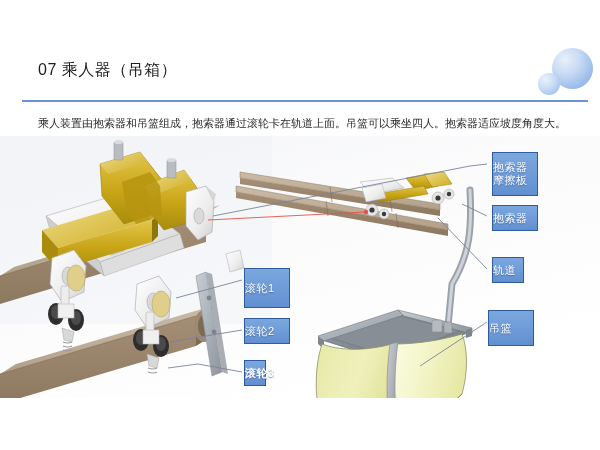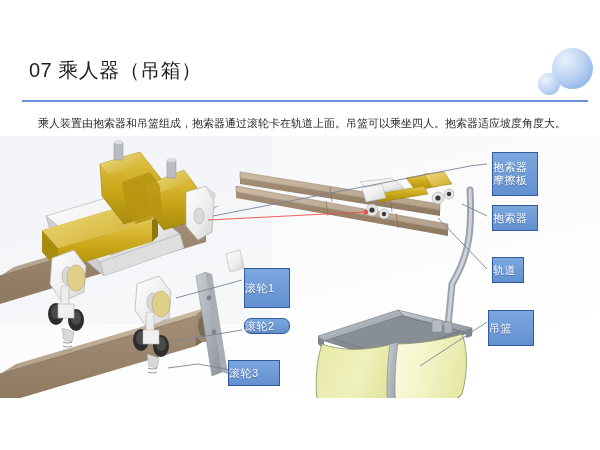--- a/index.html
+++ b/index.html
@@ -12,23 +12,23 @@
     height: 450px;
     position: relative;
     overflow: hidden;
     font-family: "Liberation Sans", sans-serif;
     background: #ffffff;
   }
 
   
   #slide-title {
     position: absolute;
-    left: 29px;
+    left: 38px;
     top: 57px;
-    font-size: 20px;
+    font-size: 16px;
     line-height: 26px;
     color: #1d1d1d;
     letter-spacing: 0.5px;
     white-space: nowrap;
   }
   #title-rule {
     position: absolute;
     left: 22px;
     top: 100px;
     width: 566px;
@@ -94,22 +94,22 @@
     letter-spacing: 0.5px;
     text-shadow: 0 1px 1px rgba(20,45,90,0.45);
   }
   .callout span { display: block; white-space: nowrap; }
 
   #callout-friction-plate { left: 492px; top: 152px; width: 46px; height: 44px; }
   #callout-grip          { left: 492px; top: 205px; width: 46px; height: 26px; }
   #callout-rail          { left: 492px; top: 257px; width: 32px; height: 26px; }
   #callout-cabin         { left: 488px; top: 310px; width: 46px; height: 36px; }
   #callout-roller-1      { left: 244px; top: 268px; width: 46px; height: 40px; }
-  #callout-roller-2      { left: 244px; top: 318px; width: 46px; height: 16px; border-radius: 7px; }
-  #callout-roller-3      { left: 228px; top: 360px; width: 52px; height: 26px; }
+  #callout-roller-2      { left: 244px; top: 318px; width: 46px; height: 26px; }
+  #callout-roller-3      { left: 244px; top: 360px; width: 22px; height: 26px; font-weight: bold; }
 </style>
 </head>
 <body>
 
 <div id="slide-title">07 乘人器（吊箱）</div>
 
 <div id="title-rule"></div>
 
 <div id="deco-circle-large"></div>
 <div id="deco-circle-small"></div>

